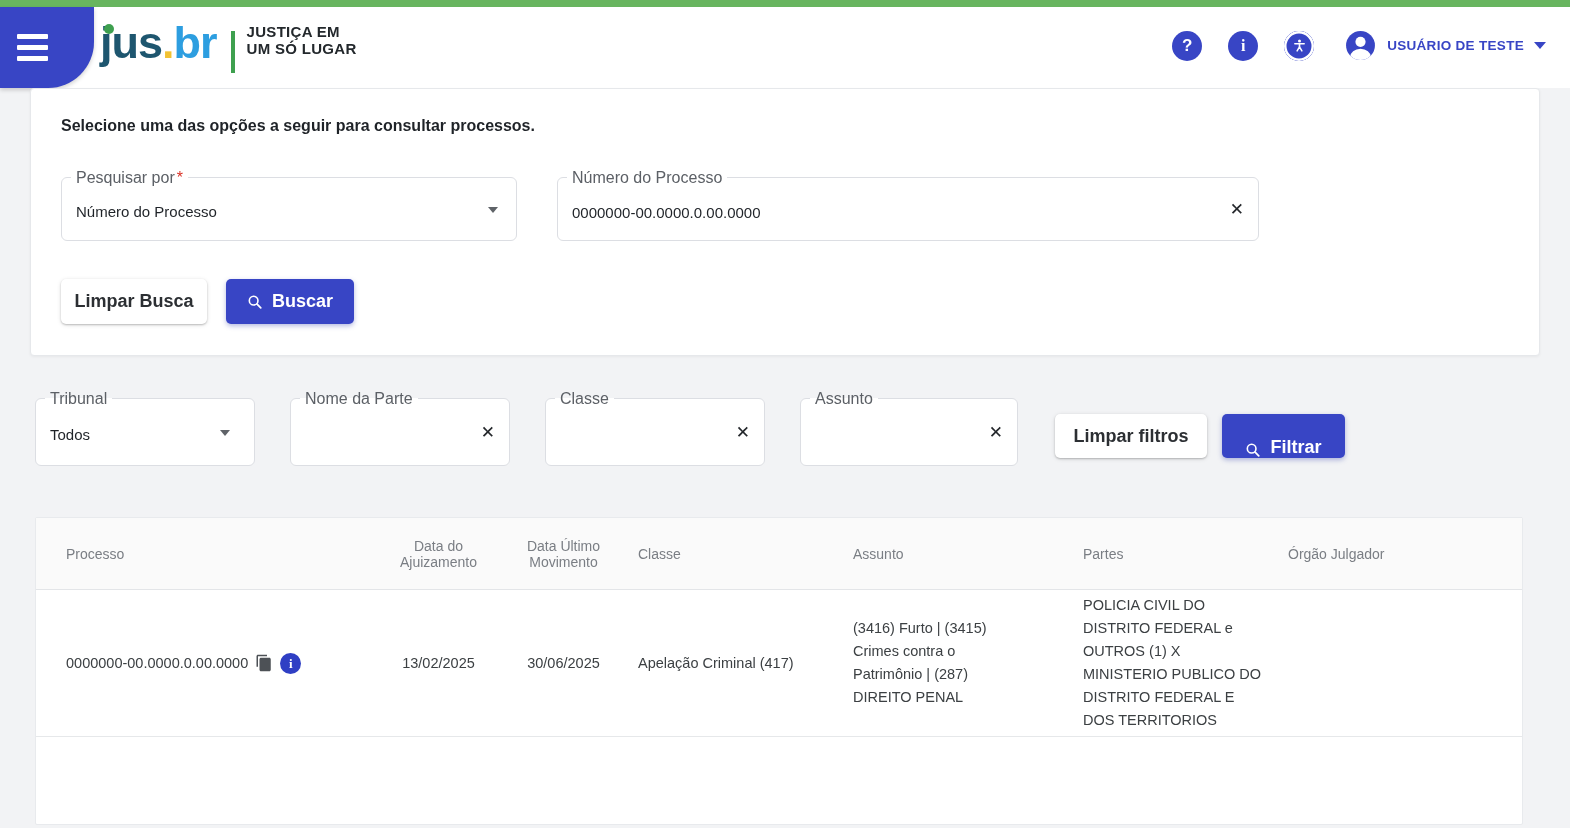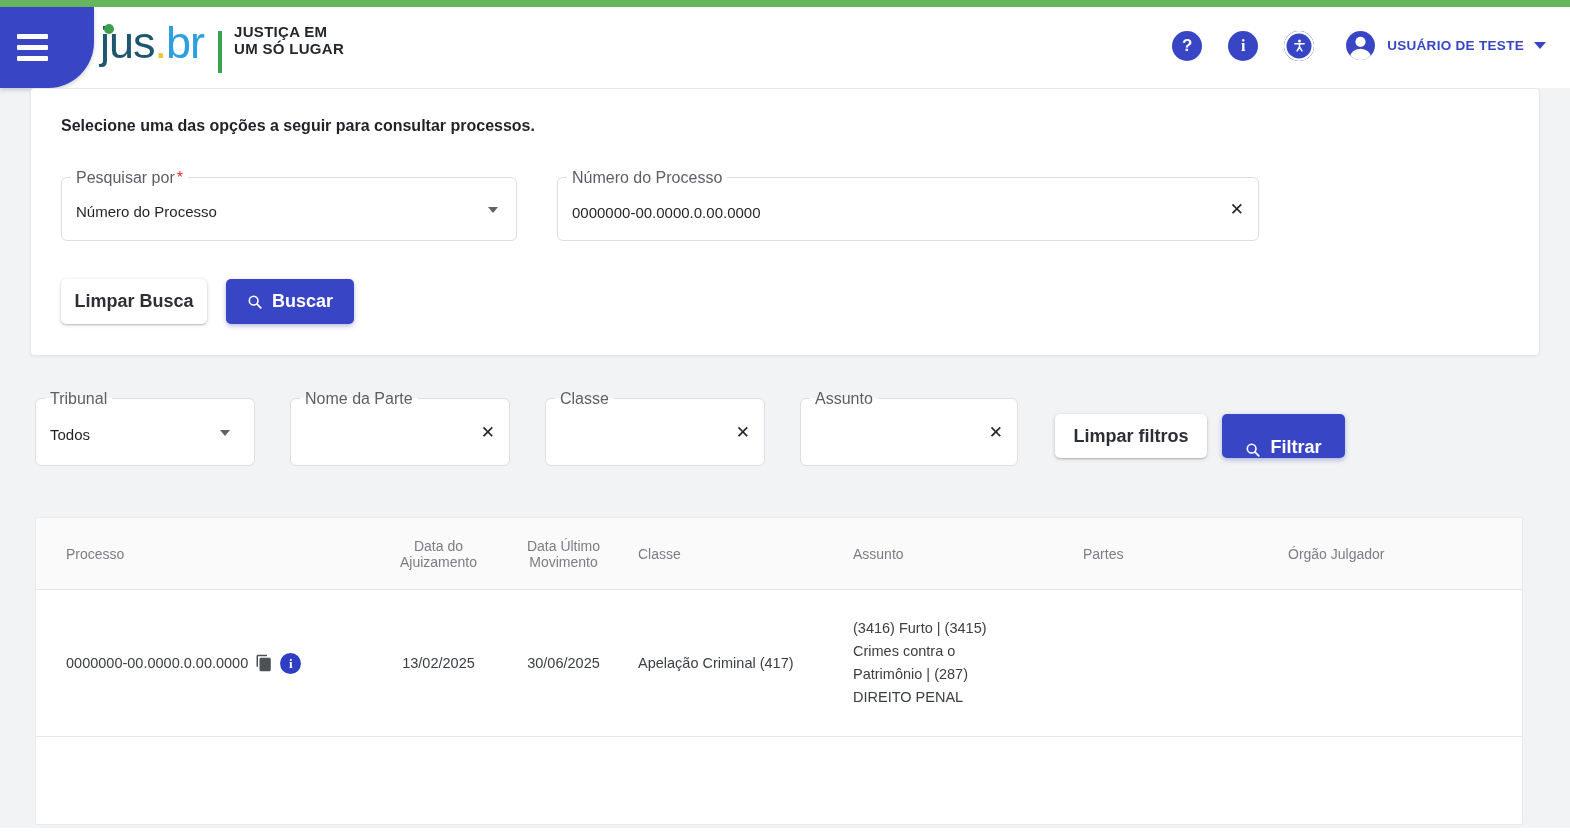--- a/index.html
+++ b/index.html
@@ -26,21 +26,21 @@
   
   .band{left:0;top:88px;width:1570px;height:740px;background:var(--band);}
 
   
   .header{left:0;top:7px;width:1570px;height:81px;background:#fff;}
   .menu-shape{position:absolute;left:0;top:0;width:94px;height:81px;background:var(--blue);border-radius:0 0 46px 0;cursor:pointer;box-shadow:0 2px 4px rgba(0,0,0,.18);}
   .menu-bars{position:absolute;left:17px;top:27px;display:flex;flex-direction:column;gap:6px;}
   .menu-bars span{display:block;width:31px;height:5px;background:#fff;border-radius:1px;}
 
   .logo{position:absolute;left:100px;top:12px;display:flex;align-items:flex-start;cursor:pointer;}
-  .logo-text{font-size:45px;font-weight:400;letter-spacing:-1px;line-height:48px;position:relative;}
+  .logo-text{font-size:45px;font-weight:700;letter-spacing:-1px;line-height:48px;position:relative;}
   .logo-jus{color:var(--logo-jus);}
   .logo-dot{color:var(--logo-dot);}
   .logo-br{color:var(--logo-br);}
   .jdot{position:absolute;left:4px;top:5px;width:10px;height:10px;border-radius:50%;background:var(--logo-green);}
   .logo-sep{width:4px;height:42px;background:var(--logo-green);margin:12px 12px 0 14px;}
   .tagline{margin-top:4px;font-size:15px;font-weight:800;color:#23282c;line-height:17px;letter-spacing:.3px;}
 
   .hactions{position:absolute;right:24px;top:22px;display:flex;align-items:center;}
   .circle-ic{width:30px;height:30px;border-radius:50%;background:var(--blue);color:#fff;display:flex;align-items:center;justify-content:center;font-weight:700;font-size:17px;cursor:pointer;margin-left:26px;}
   .circle-ic.ring{box-shadow:inset 0 0 0 2.5px #fff, inset 0 0 0 5px var(--blue);}
@@ -225,15 +225,21 @@
           <span>i</span>
         </span>
     </div>
     <div class="c2">13/02/2025</div>
     <div class="c3">30/06/2025</div>
     <div class="c4">Apelação Criminal (417)</div>
     <div class="c5 pre">(3416) Furto | (3415)
 Crimes contra o
 Patrimônio | (287)
 DIREITO PENAL</div>
+    <div class="c6 pre">POLICIA CIVIL DO
+DISTRITO FEDERAL e
+OUTROS (1) X
+MINISTERIO PUBLICO DO
+DISTRITO FEDERAL E
+DOS TERRITORIOS</div>
   </div>
 
 </div>
 
 </body></html>

